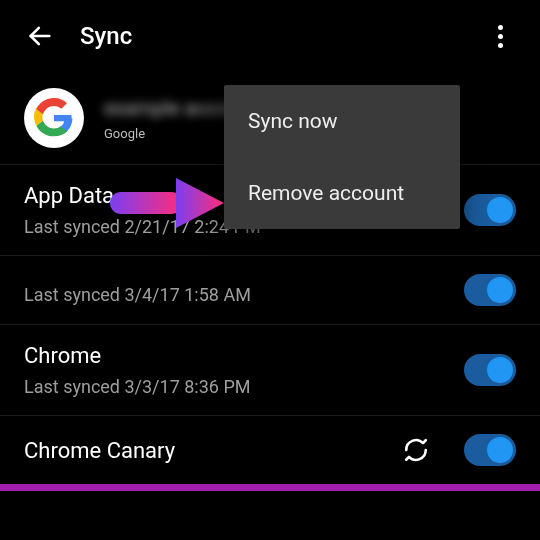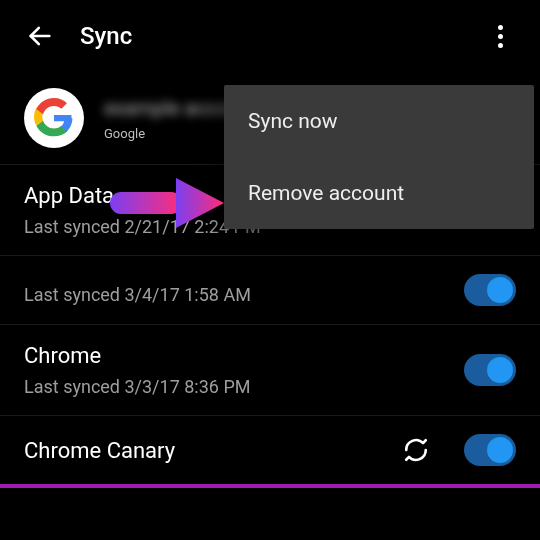--- a/index.html
+++ b/index.html
@@ -16,21 +16,21 @@
   .account-provider{font-size:13px;color:#bdbdbd;margin-top:6px;}
   .list{}
   .row{position:relative;border-top:1px solid #1a1a1a;padding:18px 24px;display:flex;align-items:center;}
   .row-texts{flex:1;display:flex;flex-direction:column;}
   .row-title{font-size:22px;color:#fff;}
   .row-sub{font-size:18px;color:#9e9e9e;margin-top:8px;}
   .toggle{width:52px;height:32px;background:#1a5c9e;border-radius:16px;position:relative;cursor:pointer;margin-left:16px;}
   .toggle .knob{width:26px;height:26px;border-radius:50%;background:#2196F3;position:absolute;top:3px;right:3px;}
   .syncicon{width:28px;height:28px;margin-right:18px;display:flex;align-items:center;justify-content:center;color:#fff;}
   
-  .menu{position:absolute;top:85px;left:224px;width:310px;background:#3a3a3a;border-radius:2px;box-shadow:0 8px 24px rgba(0,0,0,.6);z-index:10;}
+  .menu{position:absolute;top:85px;left:224px;width:236px;background:#3a3a3a;border-radius:2px;box-shadow:0 8px 24px rgba(0,0,0,.6);z-index:10;}
   .menu-item{padding:24px 24px;font-size:21px;color:#eee;cursor:pointer;}
   
   .arrow{position:absolute;left:106px;top:172px;width:120px;height:50px;z-index:20;pointer-events:none;}
   .email-at{color:#aaa;font-size:20px;margin-left:4px;align-self:flex-start;}
 </style>
 </head>
 <body>
 
 <div id="screen">
 
@@ -91,21 +91,21 @@
     <div class="row">
       <div class="row-texts">
         <span class="row-title">Chrome</span>
         <span class="row-sub">Last synced 3/3/17 8:36 PM</span>
       </div>
       <div class="toggle">
           <div class="knob"></div>
         </div>
     </div>
 
-    <div class="row" style="border-bottom:4px solid #a21caf;">
+    <div class="row" style="border-bottom:7px solid #a21caf;">
       <div class="row-texts">
         <span class="row-title">Chrome Canary</span>
       </div>
       <span class="syncicon">
         <svg width="26" height="26" viewBox="0 0 24 24" fill="none" stroke="#fff" stroke-width="2.4" stroke-linecap="round" stroke-linejoin="round">
             <path d="M21 12a9 9 0 0 1-15.5 6.3L3 21"></path>
             <path d="M3 12a9 9 0 0 1 15.5-6.3L21 3"></path>
           </svg>
       </span>
       <div class="toggle">

